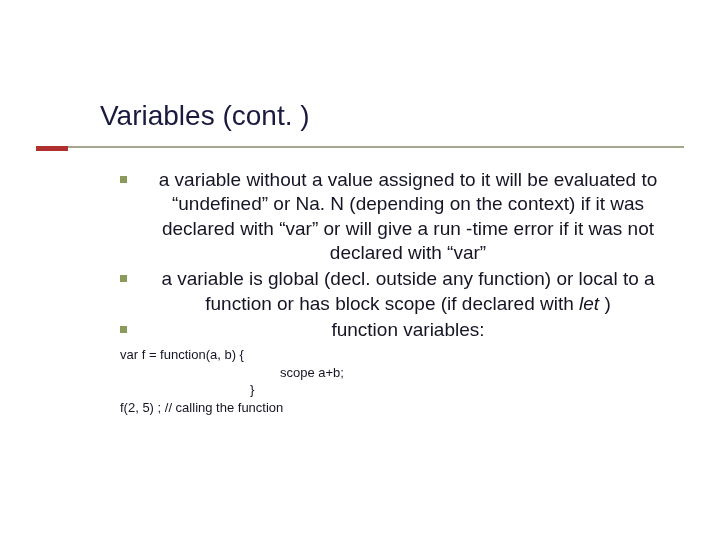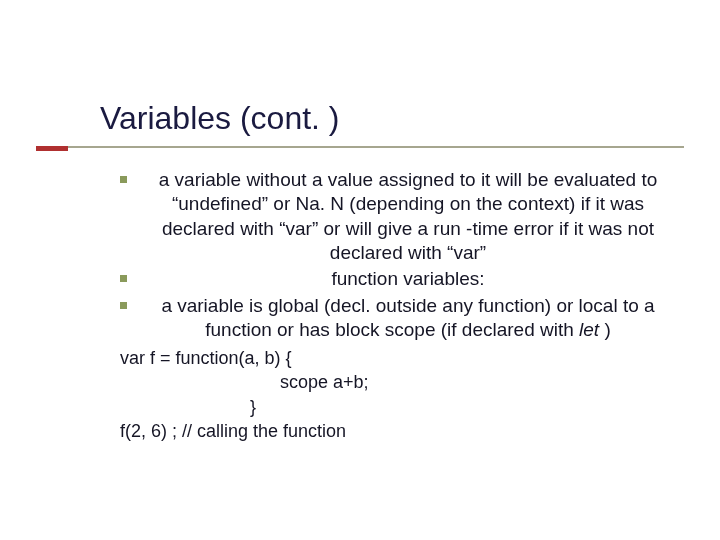--- a/index.html
+++ b/index.html
@@ -16,21 +16,21 @@
     position: relative;
     width: 720px;
     height: 540px;
     box-sizing: border-box;
     padding: 90px 40px 40px 100px;
   }
   .title {
     position: absolute;
     top: 100px;
     left: 100px;
-    font-size: 32px;
+    font-size: 28px;
     color: #1a1a40;
     font-weight: 400;
   }
   .title-underline {
     position: absolute;
     top: 146px;
     left: 36px;
     width: 648px;
     height: 2px;
     background: #a6a68f;
@@ -71,21 +71,21 @@
     top: 8px;
     width: 7px;
     height: 7px;
     background: #8a9a5b;
   }
   .italic {
     font-style: italic;
   }
   .code {
     margin-top: 4px;
-    font-size: 18px;
+    font-size: 13px;
     line-height: 1.35;
     color: #151525;
     font-family: Verdana, Geneva, sans-serif;
   }
   .code .l1 { padding-left: 0; }
   .code .l2 { padding-left: 160px; }
   .code .l3 { padding-left: 130px; }
   .code .l4 { padding-left: 0; }
 </style>
 </head>
@@ -95,28 +95,28 @@
 
   <div class="title">Variables (cont. )</div>
   <div class="title-underline"></div>
 
   <div class="body">
     <ul class="bullets">
       <li>
         <span>a variable without a value assigned to it will be evaluated to “undefined” or Na. N (depending on the context) if it was declared with “var” or will give a run -time error if it was not declared with “var”</span>
       </li>
       <li>
-        <span>function variables:</span>
+        <span>a variable is global (decl. outside any function) or local to a function or has block scope (if declared with </span><span class="italic">let</span><span> )</span>
       </li>
       <li>
-        <span>a variable is global (decl. outside any function) or local to a function or has block scope (if declared with </span><span class="italic">let</span><span> )</span>
+        <span>function variables:</span>
       </li>
     </ul>
 
     <div class="code">
       <div class="l1">var f = function(a, b) {</div>
       <div class="l2">scope a+b;</div>
       <div class="l3">}</div>
-      <div class="l4">f(2, 6) ; // calling the function</div>
+      <div class="l4">f(2, 5) ; // calling the function</div>
     </div>
   </div>
 
 </div>
 
 </body></html>

